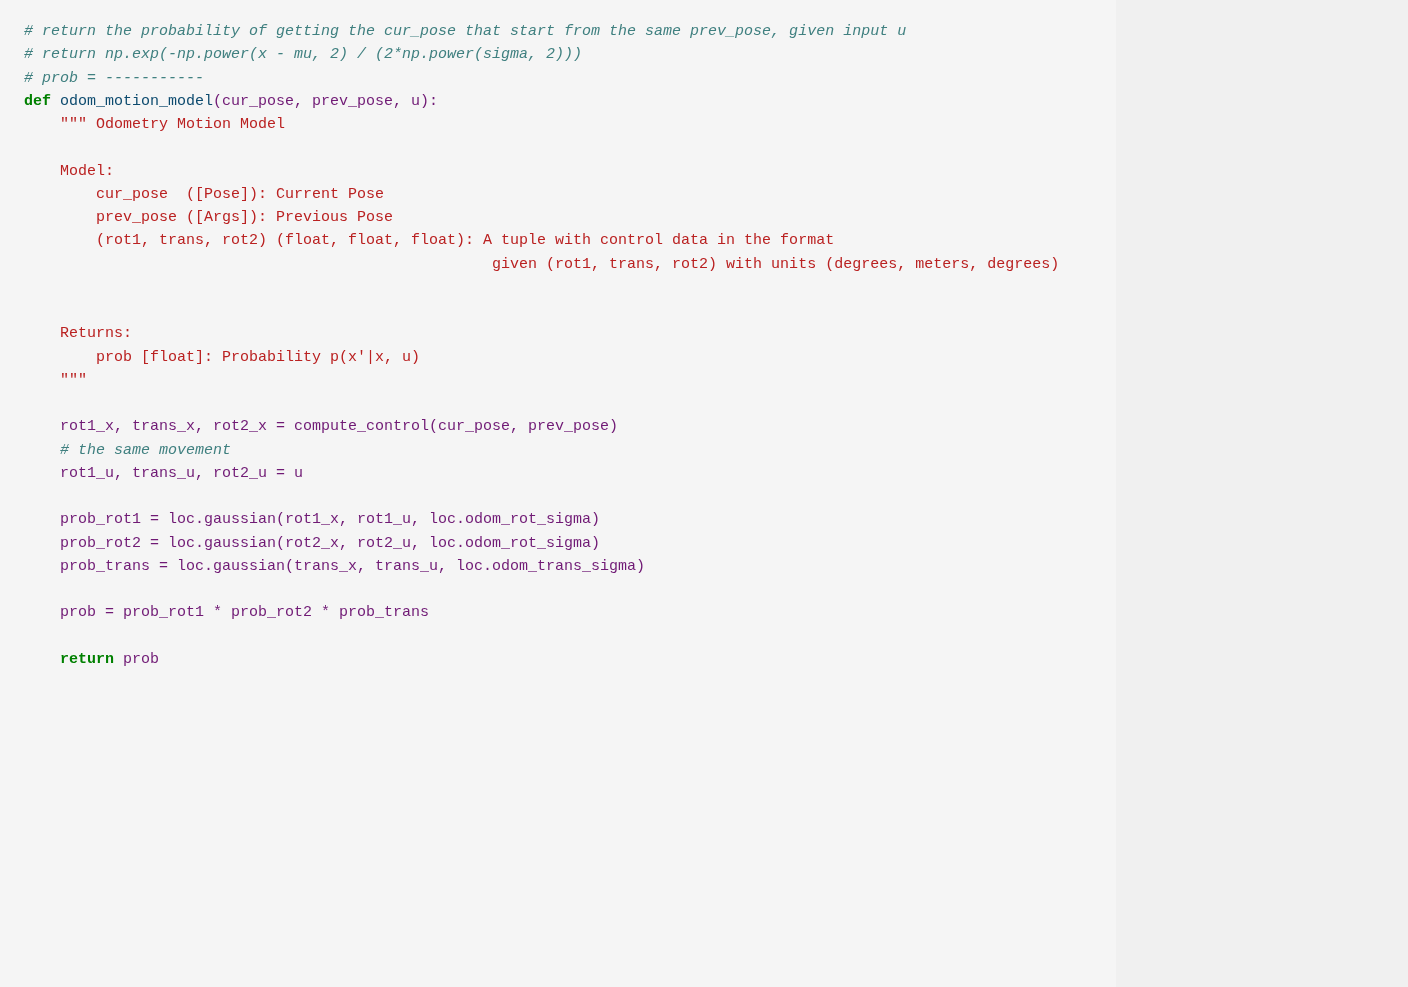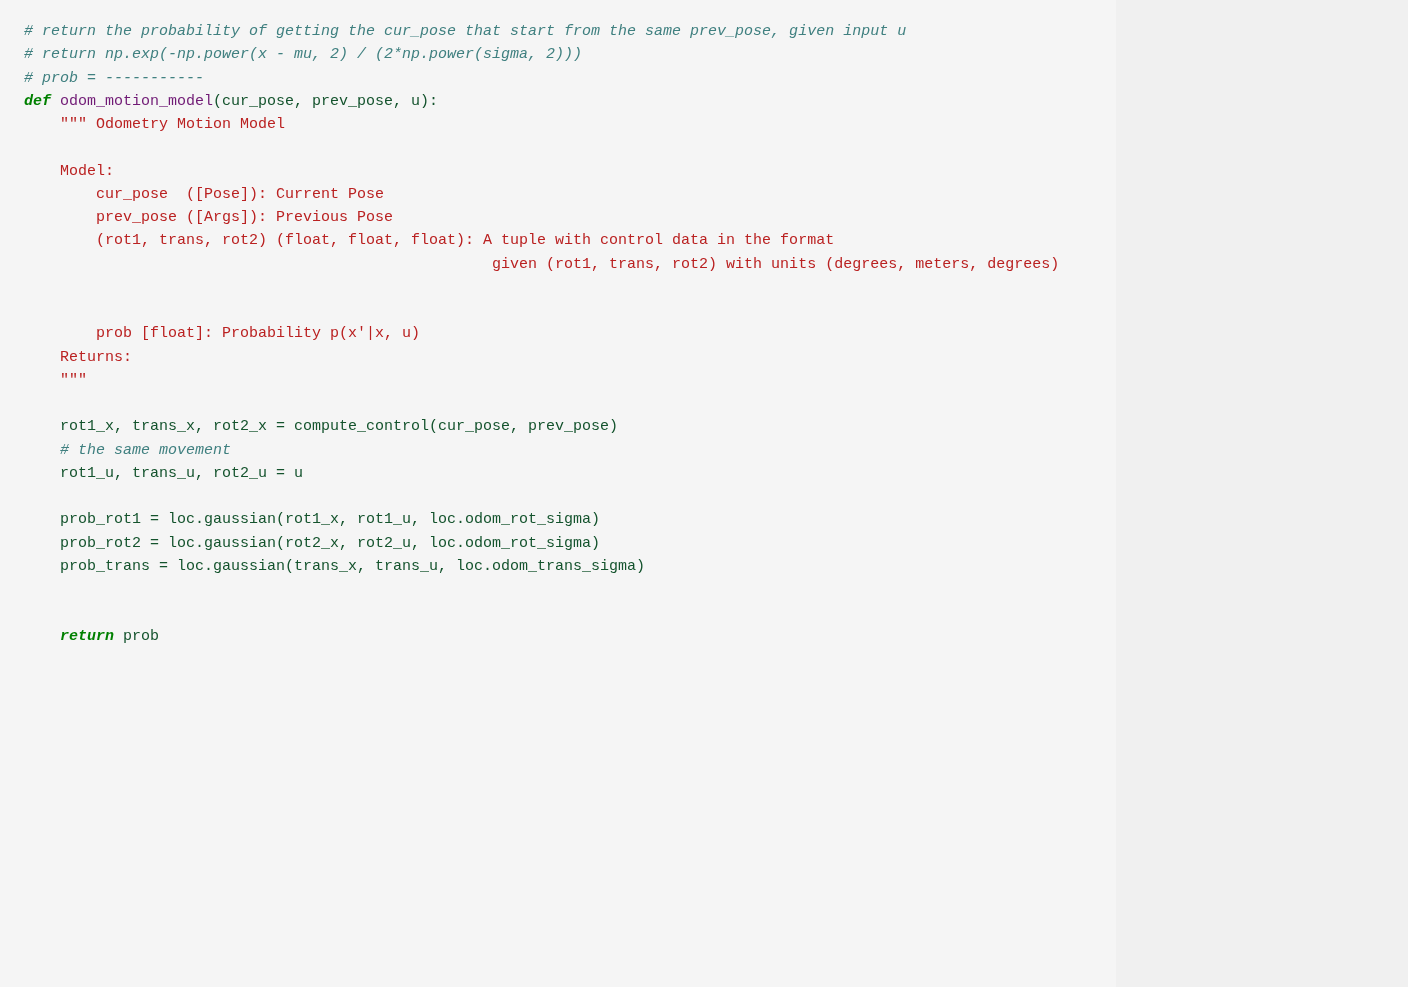--- a/index.html
+++ b/index.html
@@ -26,50 +26,51 @@
       overflow: auto;
     }
 
     .code-block {
       font-size: 15px;
       line-height: 1.55;
       white-space: pre;
     }
 
     .comment { color: #408080; font-style: italic; }
-    .keyword { color: #008000; font-weight: bold; font-style: italic; }
-    .funcname { color: #701a75; }
+    .keyword { color: #008000; font-weight: bold; }
+    .funcname { color: #0c4a6e; }
     .docstring { color: #ba2121; }
-    .normal { color: #14532d; }
+    .normal { color: #701a75; }
   </style>
 </head>
 <body>
 
 <div class="code-container">
   <div class="code-block" id="code-render"><div><span class="comment"># return the probability of getting the cur_pose that start from the same prev_pose, given input u</span>
 </div><div><span class="comment"># return np.exp(-np.power(x - mu, 2) / (2*np.power(sigma, 2)))</span>
 </div><div><span class="comment"># prob = -----------</span>
 </div><div><span class="keyword">def </span><span class="funcname">odom_motion_model</span><span class="normal">(cur_pose, prev_pose, u):</span>
 </div><div><span class="docstring">    """ Odometry Motion Model</span>
 </div><div>
 </div><div><span class="docstring">    Model:</span>
 </div><div><span class="docstring">        cur_pose  ([Pose]): Current Pose</span>
 </div><div><span class="docstring">        prev_pose ([Args]): Previous Pose</span>
 </div><div><span class="docstring">        (rot1, trans, rot2) (float, float, float): A tuple with control data in the format</span>
 </div><div><span class="docstring">                                                    given (rot1, trans, rot2) with units (degrees, meters, degrees)</span>
 </div><div>
 </div><div>
+</div><div><span class="docstring">    Returns:</span>
 </div><div><span class="docstring">        prob [float]: Probability p(x'|x, u)</span>
-</div><div><span class="docstring">    Returns:</span>
 </div><div><span class="docstring">    """</span>
 </div><div>
 </div><div><span class="normal">    rot1_x, trans_x, rot2_x = compute_control(cur_pose, prev_pose)</span>
 </div><div><span class="comment">    # the same movement</span>
 </div><div><span class="normal">    rot1_u, trans_u, rot2_u = u</span>
 </div><div>
 </div><div><span class="normal">    prob_rot1 = loc.gaussian(rot1_x, rot1_u, loc.odom_rot_sigma)</span>
 </div><div><span class="normal">    prob_rot2 = loc.gaussian(rot2_x, rot2_u, loc.odom_rot_sigma)</span>
 </div><div><span class="normal">    prob_trans = loc.gaussian(trans_x, trans_u, loc.odom_trans_sigma)</span>
 </div><div>
+</div><div><span class="normal">    prob = prob_rot1 * prob_rot2 * prob_trans</span>
 </div><div>
 </div><div><span class="normal">    </span><span class="keyword">return</span><span class="normal"> prob</span>
 </div></div>
 </div>
 
 </body></html>

